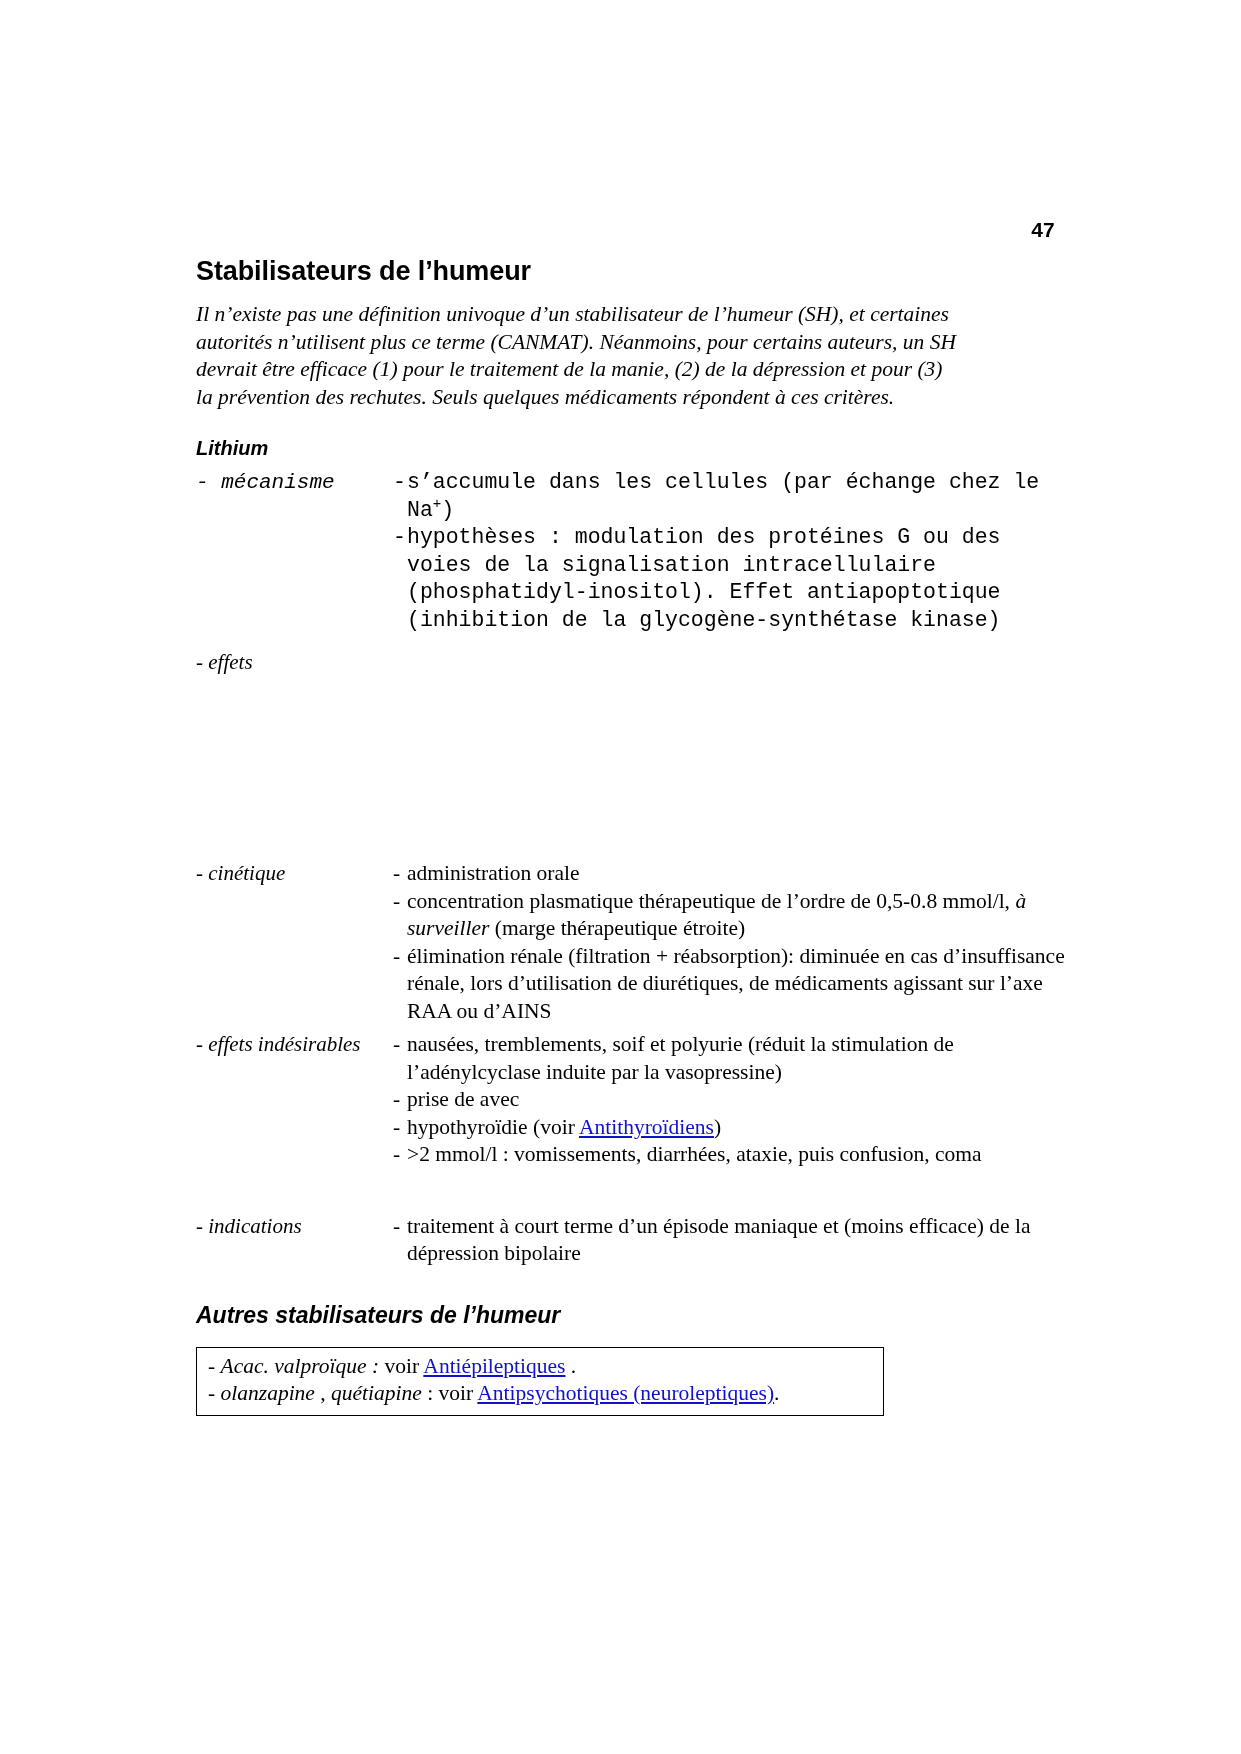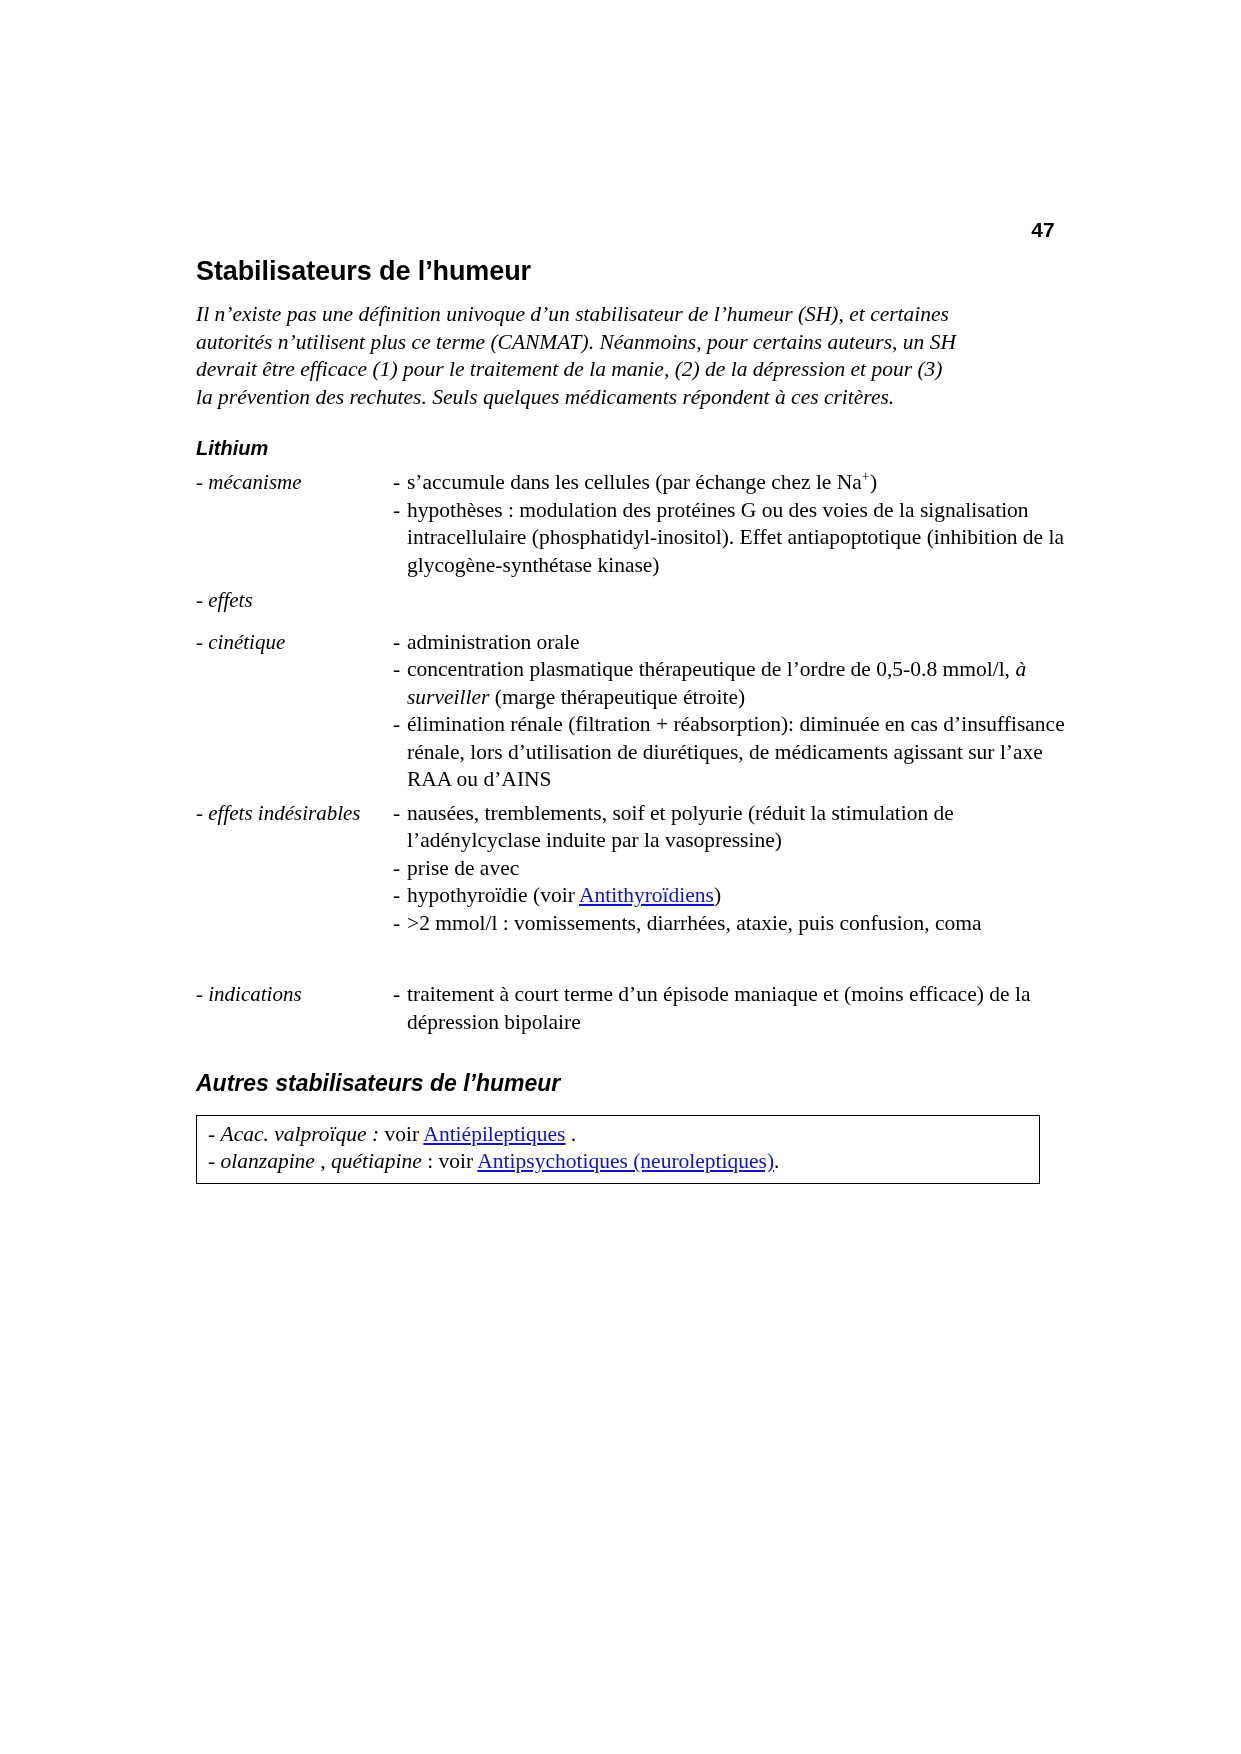--- a/index.html
+++ b/index.html
@@ -109,31 +109,31 @@
   .it { font-style: italic; }
   sup { font-size: 0.66em; vertical-align: super; line-height: 0; }
 
   a.xref, .xref {
     color: #1111CC;
     text-decoration: underline;
     cursor: pointer;
   }
 
   
-  .row.gap-mecanisme { margin-bottom: 8px; }
-  .row.gap-effets { margin-bottom: 14px; }
+  .row.gap-mecanisme { margin-bottom: 15px; font-family: Liberation Mono, monospace; }
+  .row.gap-effets { margin-bottom: 14px; flex-direction: column; }
   .row.gap-cinetique { margin-bottom: 6px; }
   .row.gap-ei { margin-bottom: 44px; }
   .row.gap-indications { margin-bottom: 0px; }
 
   
   .box {
     border: 1.5px solid #000000;
     padding: 5px 10px 8px 11px;
-    width: 844px;
+    width: 688px;
     box-sizing: border-box;
     margin-top: 18px;
   }
   .box .line {
     font-size: 21.5px;
     line-height: 27px;
     white-space: nowrap;
   }
 </style>
 </head>

